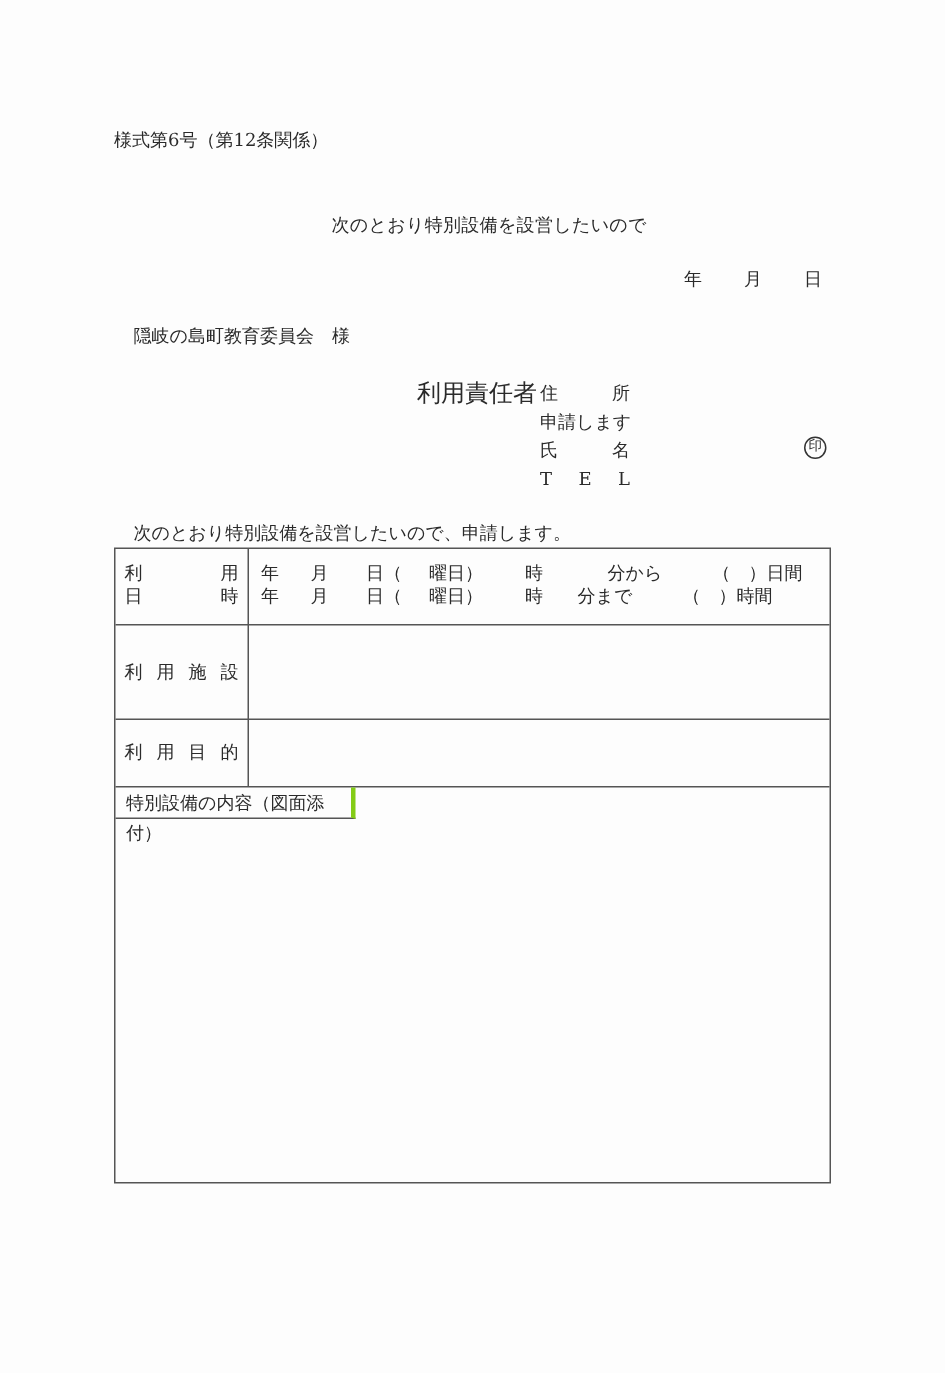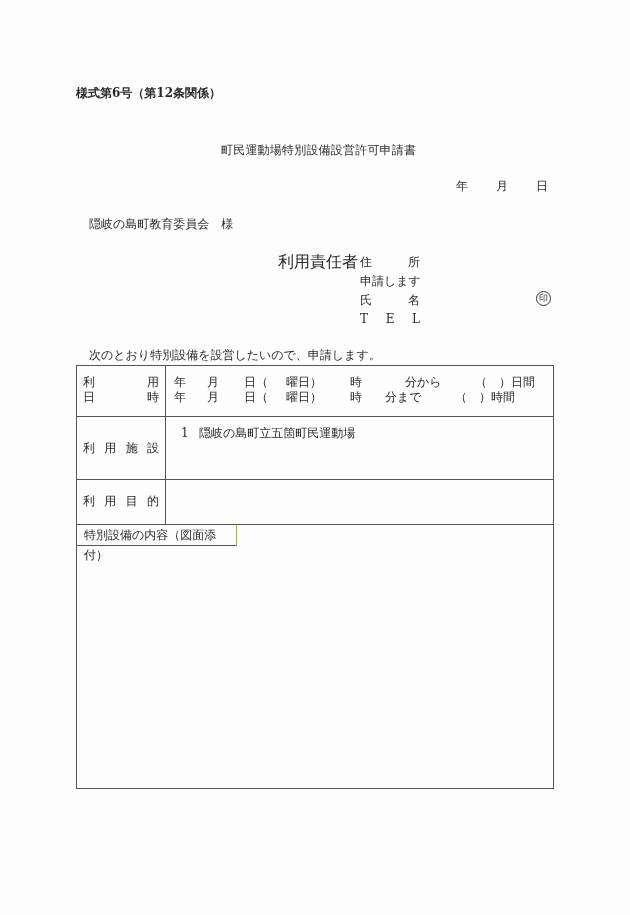--- a/index.html
+++ b/index.html
@@ -11,21 +11,21 @@
       width: 630px;
       height: 915px;
       position: relative;
       overflow: hidden;
       font-family: "DejaVu Serif", "Liberation Serif", serif;
       color: #2a2a2a;
       font-size: 12px;
     }
     .abs { position: absolute; white-space: nowrap; line-height: 14px; }
 
-    #form-number { left: 76px; top: 86px; font-size: 12px; font-weight: bold; }
+    #form-number { left: 76px; top: 86px; font-size: 12px; }
     #doc-title { left: 221px; top: 143px; font-size: 12px; letter-spacing: 0.2px; }
 
     #date-line { left: 456px; top: 179px; font-size: 12px; }
     #date-line span { display: inline-block; }
     .date-gap { width: 28px; }
 
     #recipient { left: 89px; top: 217px; font-size: 12px; }
     #recipient .gap { display: inline-block; width: 12px; }
 
     #applicant-label { left: 278px; top: 255px; font-size: 16px; }
@@ -70,33 +70,33 @@
     .usage-row { position: absolute; left: 97px; font-size: 12px; display: flex; line-height: 15px; }
     .usage-row span { display: inline-block; }
 
     .facility-item { position: absolute; left: 104px; font-size: 12px; line-height: 15px; }
     .facility-item .num { display: inline-block; width: 18px; }
 
     #equip-label-box {
       position: absolute;
       left: 0; top: 159px;
       width: 160px; height: 21px;
-      border-right: 1px solid #84cc16;
+      border-right: 3px solid #84cc16;
       border-bottom: 1px solid #555;
       box-sizing: border-box;
       font-size: 12px;
       line-height: 20px;
       padding-left: 7px;
     }
   </style>
 </head>
 <body>
 
 <div class="abs" id="form-number">様式第6号（第12条関係）</div>
-<div class="abs" id="doc-title">町民運動場特別設備設営許可申請書</div>
+<div class="abs" id="doc-title">次のとおり特別設備を設営したいので</div>
 
 <div class="abs" id="date-line">
   <span>年</span><span class="date-gap"></span><span>月</span><span class="date-gap"></span><span>日</span>
 </div>
 
 <div class="abs" id="recipient">
   <span>隠岐の島町教育委員会</span><span class="gap"></span><span>様</span>
 </div>
 
 <div class="abs" id="applicant-label">利用責任者</div>
@@ -162,23 +162,20 @@
     <span>）時間</span>
   </div>
 
   <div class="row-label spread" style="top:75px;">
     <span>利</span>
     <span>用</span>
     <span>施</span>
     <span>設</span>
   </div>
 
-  <div class="facility-item" style="top:60px;">
-    <span class="num">1</span><span>隠岐の島町立五箇町民運動場</span>
-  </div>
 
   <div class="row-label spread" style="top:128px;">
     <span>利</span>
     <span>用</span>
     <span>目</span>
     <span>的</span>
   </div>
   <div style="position:absolute; left:90px; top:114px; right:0; height:43px;"></div>
 
   <div id="equip-label-box">特別設備の内容（図面添付）</div>

